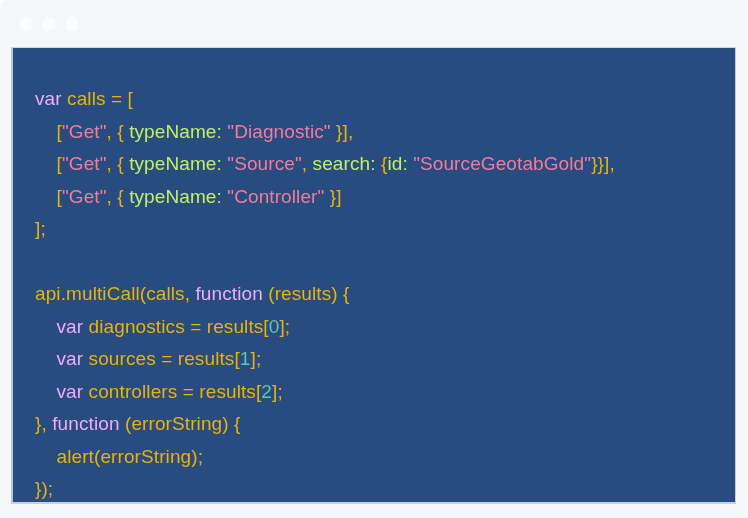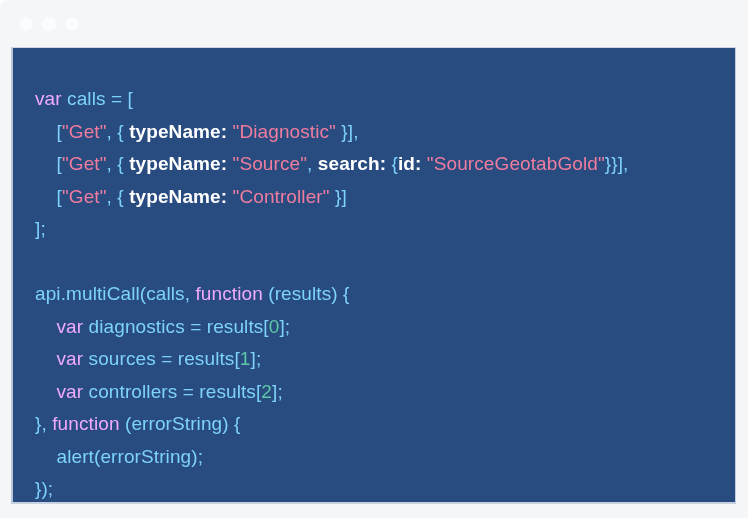--- a/index.html
+++ b/index.html
@@ -85,23 +85,23 @@
     height: 32.5px;
     white-space: pre;
   }
   .blank {
     height: 32.5px;
   }
 
   
   .t-kw   { color: #f0abfc; }
   .t-str  { color: #f07c9e; }
-  .t-prop { color: #ffffff; font-weight: bold; }
+  .t-prop { color: #bef264; }
   .t-num  { color: #5cc8a6; }
-  .t-plain{ color: #7dd3fc; margin-top: 16px; }
+  .t-plain{ color: #eab308; margin-top: 16px; }
 </style>
 </head>
 <body>
 
 <div class="window">
 
   <div class="titlebar">
     <div class="dots">
       <span class="dot" style="background: rgb(251, 252, 253);"></span>
       <span class="dot" style="background: rgb(251, 252, 253);"></span>

